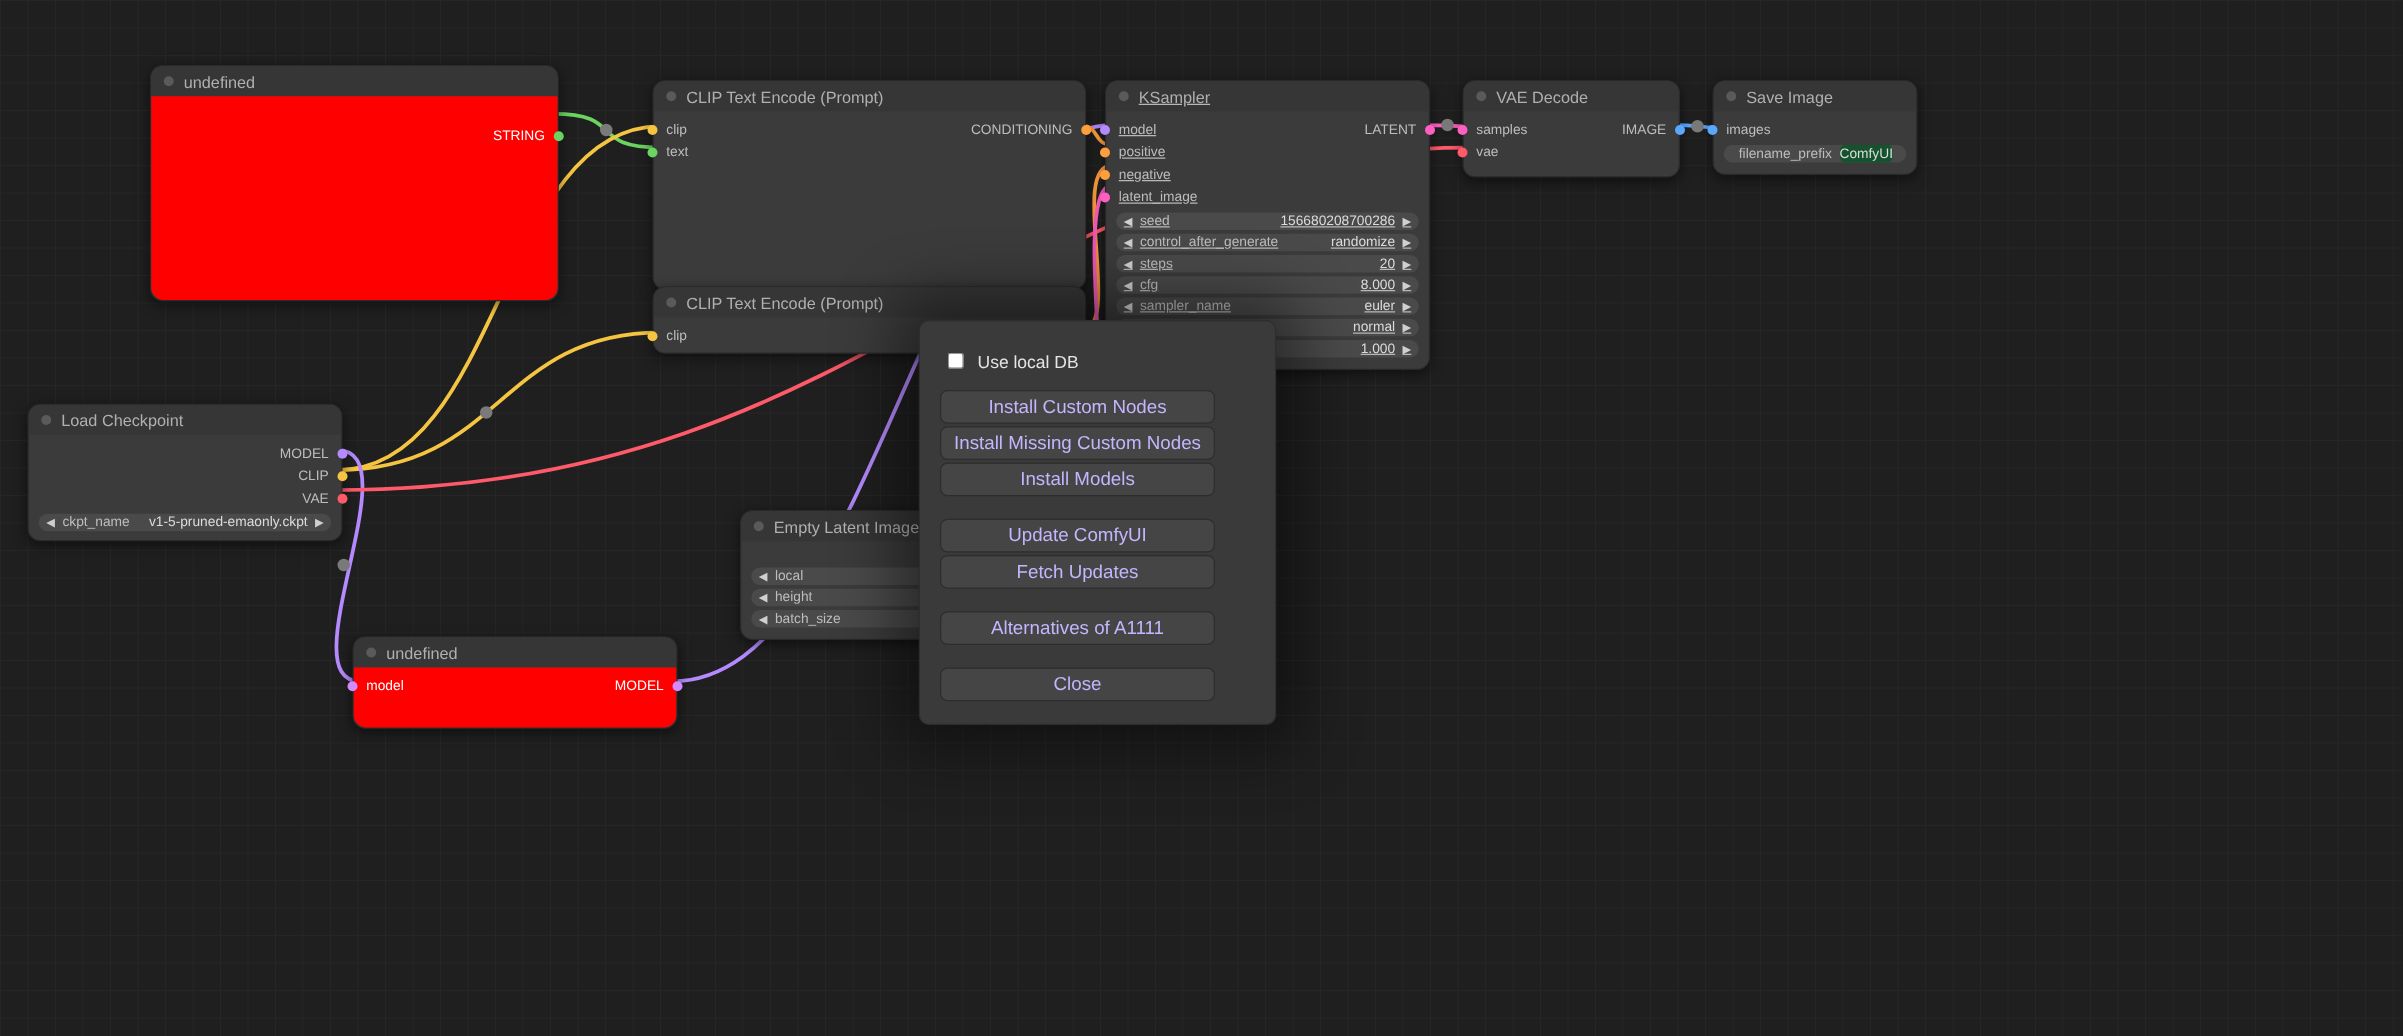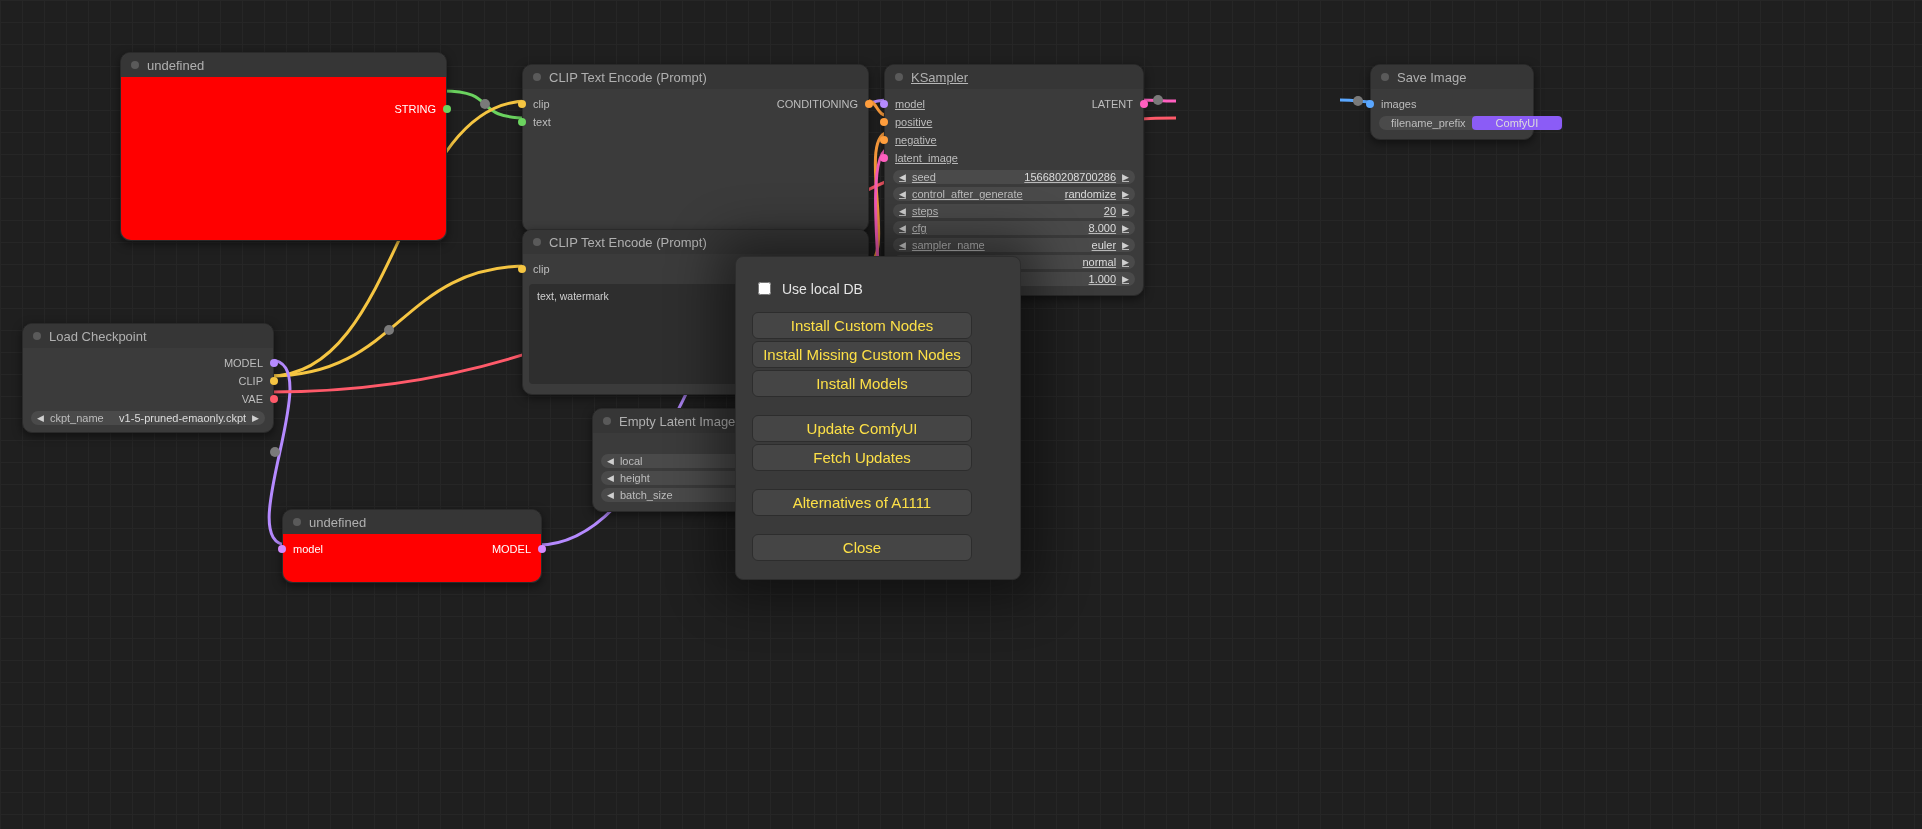--- a/index.html
+++ b/index.html
@@ -77,21 +77,21 @@
     display: flex;
     align-items: center;
     justify-content: space-between;
     font-size: 11px;
     padding: 0 6px;
     color: #c9c9c9;
   }
   .widget .arrow { color: #cfcfcf; font-size: 9px; }
   .widget .wlabel { flex: 0 0 auto; margin: 0 6px; color: #bdbdbd;}
   .widget .wvalue { flex: 1 1 auto; text-align: right; margin-right: 6px; color: #dcdcdc;}
-  .widget.dark-val .wvalue { background:#8b5cf6; border-radius:4px; padding:1px 24px; flex:0 0 auto; }
+  .widget.dark-val .wvalue { background:#14532d; border-radius:4px; padding:1px 0; flex:0 0 auto; }
 
   .textarea-area {
     margin: 6px;
     background: #2e2e2e;
     color: #cfcfcf;
     border-radius: 4px;
     padding: 6px 8px;
     font-size: 10.5px;
     min-height: 88px;
   }
@@ -117,21 +117,21 @@
   }
   .modal .chk-row {
     display: flex; align-items: center; gap: 8px;
     font-size: 14px; margin: 6px 2px 14px 2px;
   }
   .modal button {
     display: block;
     width: 220px;
     margin: 2px 0;
     background: #454545;
-    color: #fde047;
+    color: #c4b5fd;
     border: 1px solid #2d2d2d;
     border-radius: 6px;
     padding: 4px 0;
     font-size: 15px;
     cursor: pointer;
   }
   .modal .group-gap { height: 14px; }
 </style>
 </head>
 <body>
@@ -206,21 +206,20 @@
   <div class="node" style="left:522px; top:229px; width:345px;">
     <div class="node-title">
       <div class="bullet"></div>
       <span>CLIP Text Encode (Prompt)</span>
     </div>
     <div class="node-body" style="padding:6px 0 4px 0;">
       <div class="port-row left">
         <div class="port-dot" style="background:#f5c542;"></div>
         <span>clip</span>
       </div>
-      <div class="textarea-area">text, watermark</div>
     </div>
   </div>
 
   <div class="node" style="left:22px; top:323px; width:250px;">
     <div class="node-title">
       <div class="bullet"></div>
       <span>Load Checkpoint</span>
     </div>
     <div class="node-body" style="padding:6px 0 4px 0;">
       <div class="port-row right">
@@ -350,20 +349,40 @@
         </div>
       <div class="widget">
           <span class="arrow">◀</span>
           <span class="wlabel" style="visibility:hidden;">denoise</span>
           <span class="wvalue">1.000</span>
           <span class="arrow">▶</span>
         </div>
     </div>
   </div>
 
+  <div class="node" style="left:1170px; top:64px; width:172px;">
+    <div class="node-title">
+      <div class="bullet"></div>
+      <span>VAE Decode</span>
+    </div>
+    <div class="node-body" style="padding:6px 0 10px 0;">
+      <div class="port-row right" style="position:absolute; right:0; top:6px;">
+        <span>IMAGE</span>
+        <div class="port-dot" style="background:#5aa7ff;"></div>
+      </div>
+      <div class="port-row left">
+          <div class="port-dot" style="background:#ff5fc0;"></div>
+          <span>samples</span>
+        </div>
+      <div class="port-row left">
+          <div class="port-dot" style="background:#ff5a6a;"></div>
+          <span>vae</span>
+        </div>
+    </div>
+  </div>
 
   <div class="node" style="left:1370px; top:64px; width:162px;">
     <div class="node-title">
       <div class="bullet"></div>
       <span>Save Image</span>
     </div>
     <div class="node-body" style="padding:6px 0 6px 0;">
       <div class="port-row left">
           <div class="port-dot" style="background:#5aa7ff;"></div>
           <span>images</span>

